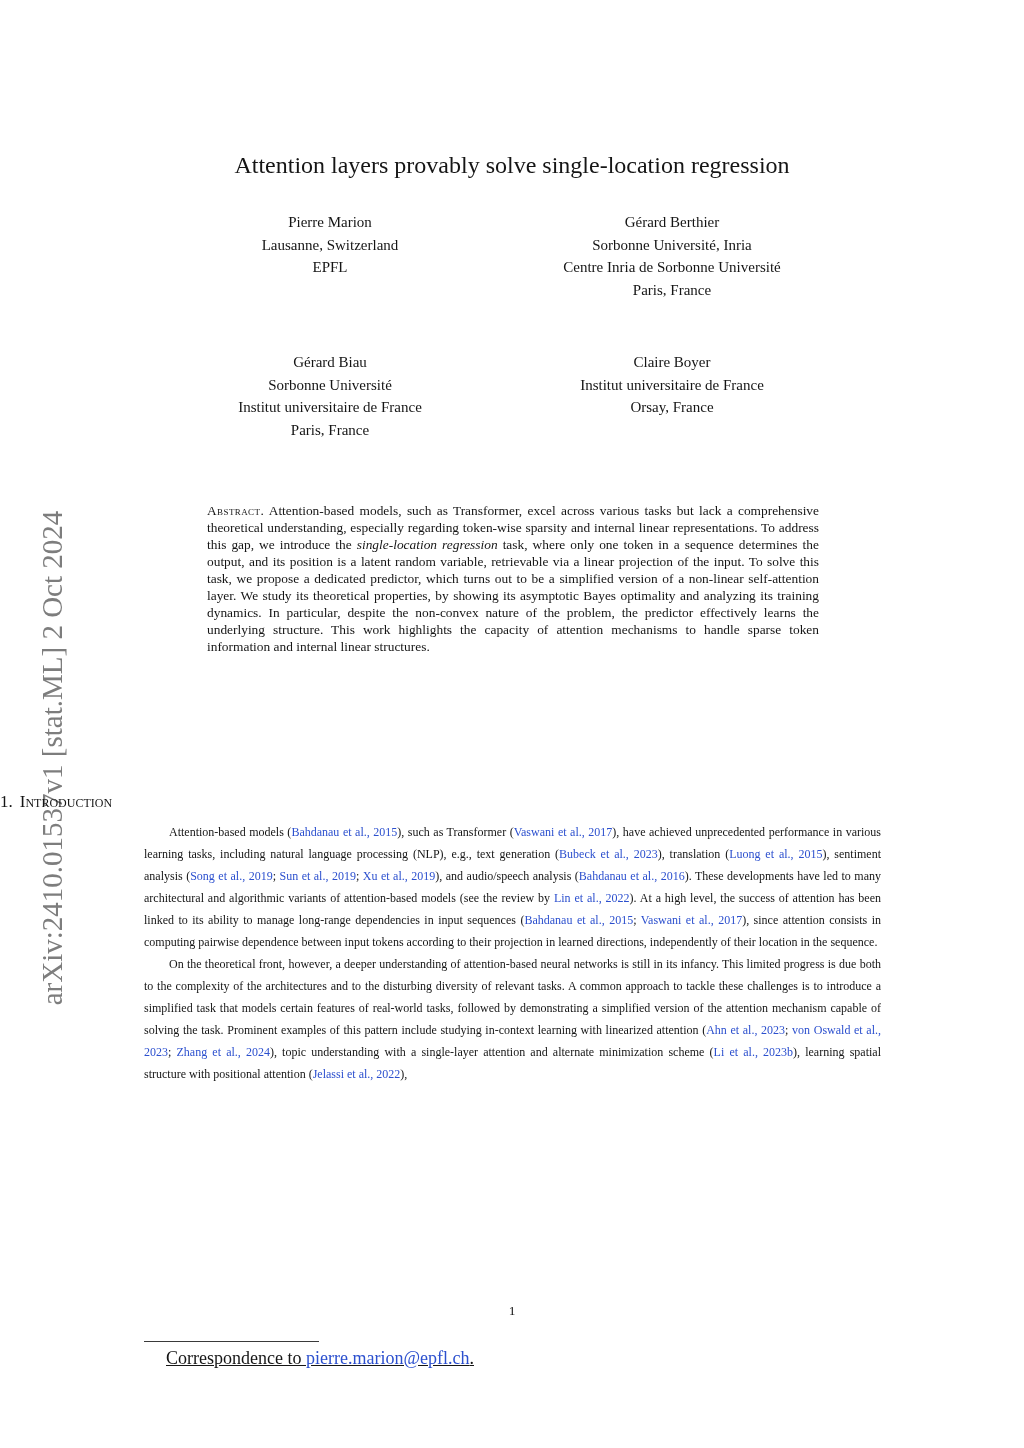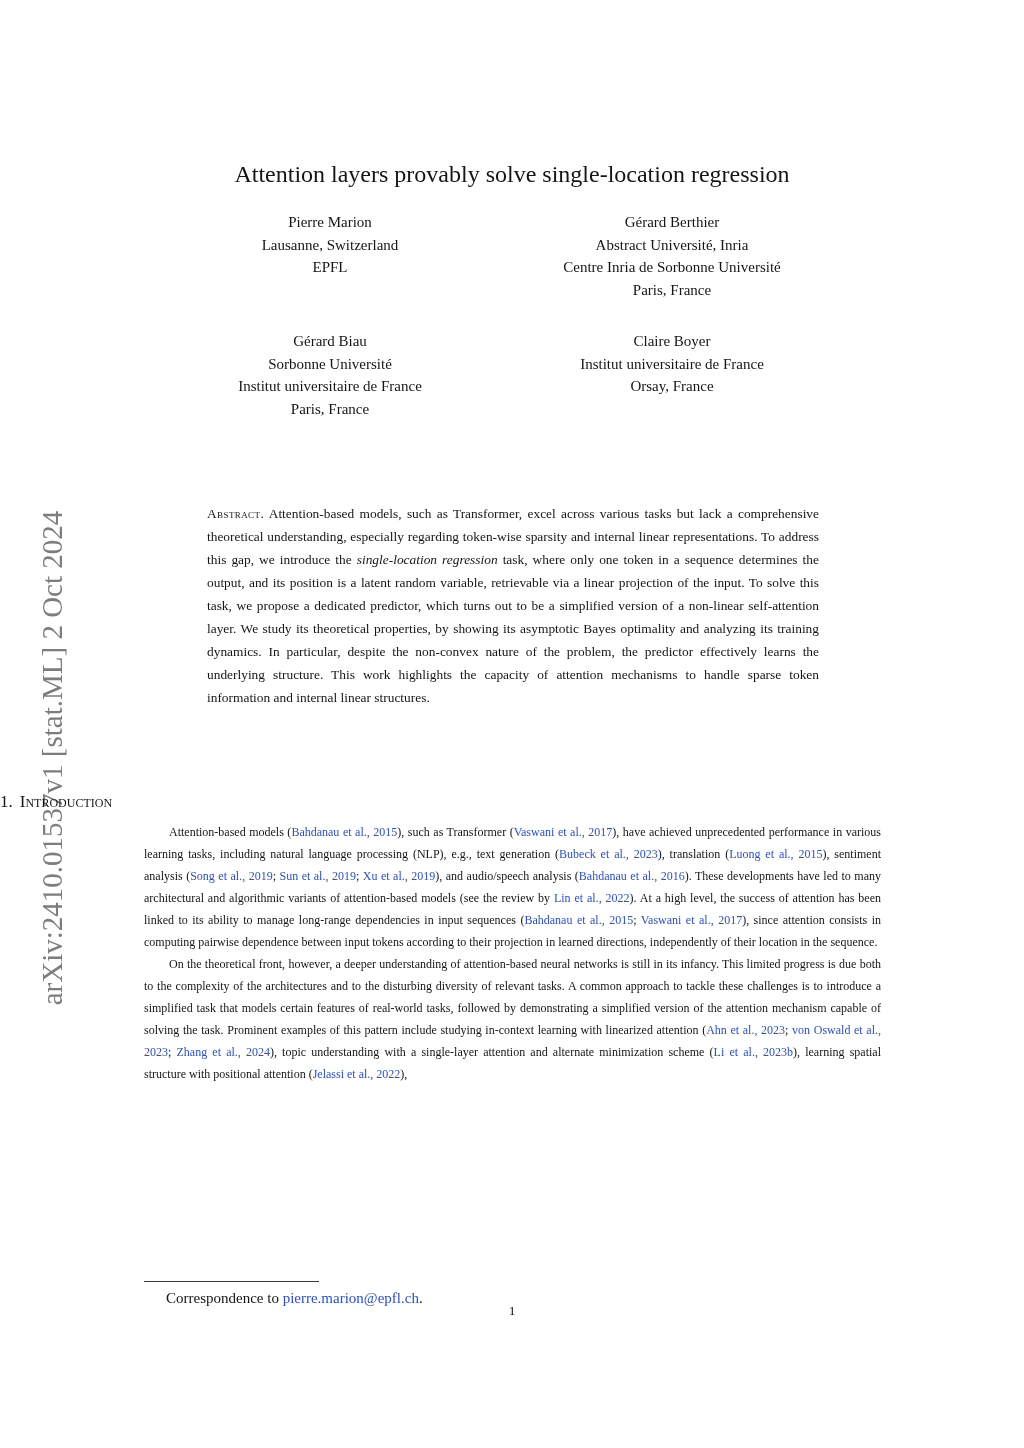--- a/index.html
+++ b/index.html
@@ -8,45 +8,45 @@
     width:1024px;height:1448px;position:relative;background:#ffffff;
     font-family:"Liberation Serif", serif;color:var(--c-ink);overflow:hidden;
   }
   .watermark{
     position:absolute;left:-256px;top:742px;width:616px;height:32px;line-height:32px;
     text-align:center;transform:rotate(-90deg);font-size:29px;color:var(--c-watermark);
     white-space:nowrap;
   }
   .title{
     position:absolute;top:145px;left:62px;right:62px;text-align:center;
-    font-size:24px;font-weight:normal;margin:16px;
+    font-size:24px;font-weight:normal;margin:7px;
   }
   .authors{
     position:absolute;top:211px;left:159px;width:684px;
-    display:grid;grid-template-columns:1fr 1fr;row-gap:29px;
+    display:grid;grid-template-columns:1fr 1fr;row-gap:50px;
     font-size:15px;line-height:22.5px;text-align:center;
   }
   .abstract{
     position:absolute;top:502px;left:207px;width:612px;
-    font-size:13.4px;line-height:23px;text-align:justify;
+    font-size:13.4px;line-height:17px;text-align:justify;
   }
   .section-heading{
     position:absolute;top:792px;left:0;right:0;text-align:left;font-size:17px;
   }
   .section-heading .num{margin-right:7px;}
   .sc{font-variant:small-caps;}
   .body-text{
     position:absolute;top:821px;left:144px;width:737px;
     font-size:12px;line-height:22px;text-align:justify;
   }
   .body-text p{text-indent:25px;margin:0;}
   .seg-link{color:var(--c-link);}
   .seg-italic{font-style:italic;}
   .seg-smallcaps{font-variant:small-caps;letter-spacing:0.4px;}
-  .footnote{position:absolute;left:144px;top:1281px;width:737px;font-size:15px;line-height:18px;}
+  .footnote{position:absolute;left:144px;top:1341px;width:737px;font-size:18px;line-height:18px;text-decoration:underline;}
   .footnote-rule{width:175px;border:0;border-top:1px solid #3a3a3a;margin:0 0 7px 0;}
   .footnote-text{padding-left:22px;margin:0;}
   .page-number{position:absolute;top:1303px;left:0;right:0;text-align:center;font-size:13.5px;}
 </style>
 </head>
 <body>
 
 <div class="page">
 
   <div class="watermark">
@@ -56,21 +56,21 @@
   <h1 class="title">Attention layers provably solve single-location regression</h1>
 
   <div class="authors">
     <div class="author">
       <div class="author-name">Pierre Marion</div>
       <div class="author-line">Lausanne, Switzerland</div>
       <div class="author-line">EPFL</div>
     </div>
     <div class="author">
       <div class="author-name">Gérard Berthier</div>
-      <div class="author-line">Abstract Université, Inria</div>
+      <div class="author-line">Sorbonne Université, Inria</div>
       <div class="author-line">Centre Inria de Sorbonne Université</div>
       <div class="author-line">Paris, France</div>
     </div>
     <div class="author">
       <div class="author-name">Gérard Biau</div>
       <div class="author-line">Sorbonne Université</div>
       <div class="author-line">Institut universitaire de France</div>
       <div class="author-line">Paris, France</div>
     </div>
     <div class="author">

